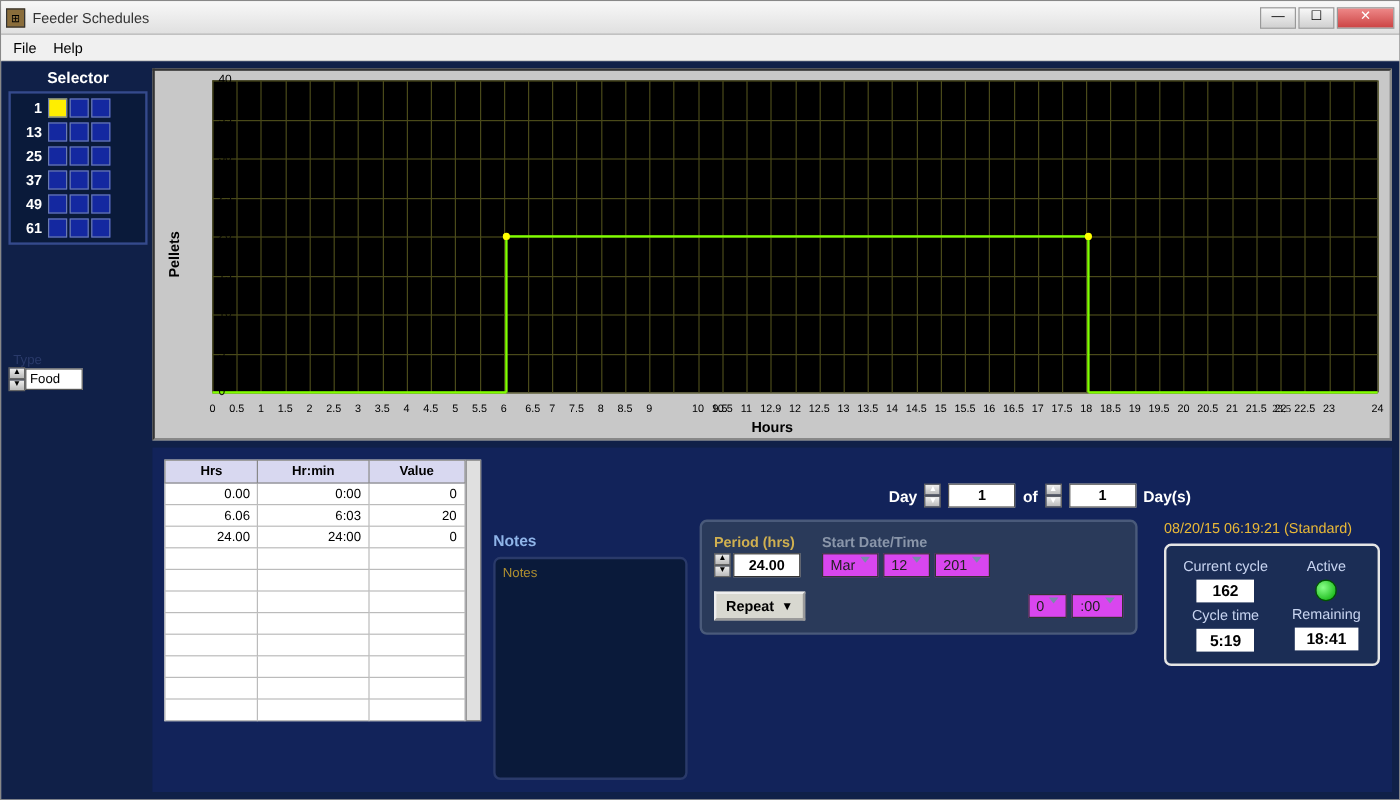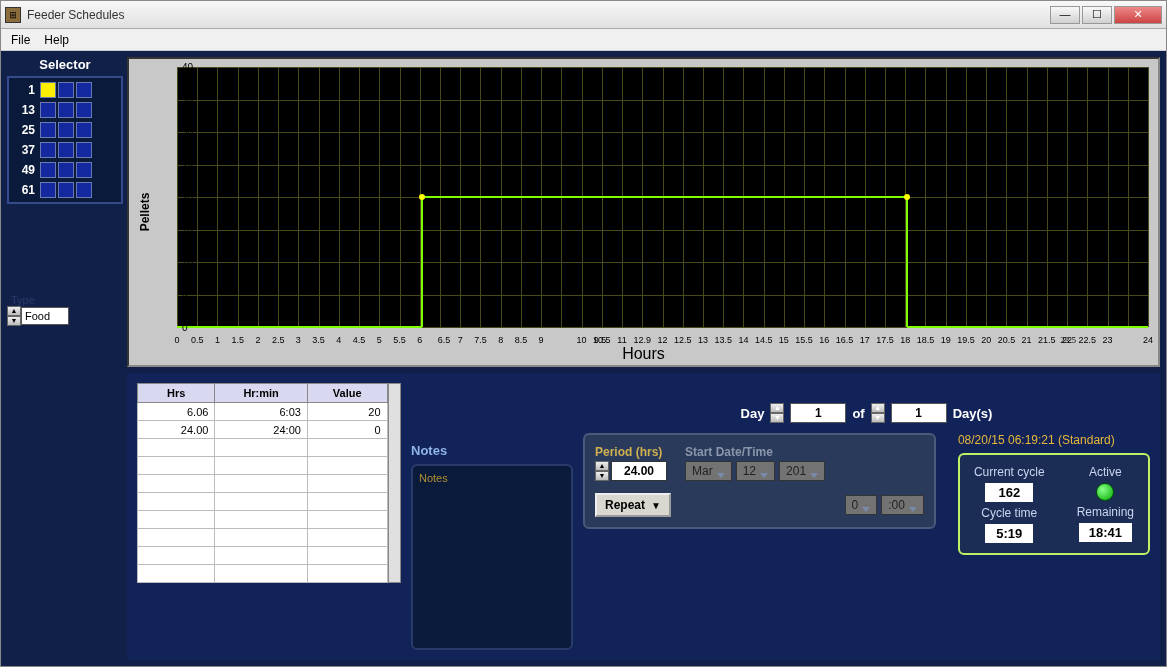--- a/index.html
+++ b/index.html
@@ -30,21 +30,21 @@
 .mainarea{flex:1;display:flex;flex-direction:column;gap:6px;}
 .chartpanel{height:310px;background:#c8c8c8;border:2px inset #888;position:relative;}
 .chart-inner{position:absolute;left:48px;top:8px;right:10px;bottom:38px;background:#000;}
 .grid-line-h,.grid-line-v{position:absolute;background:#4a4a1a;}
 .grid-line-h{left:0;right:0;height:1px;}
 .grid-line-v{top:0;bottom:0;width:1px;}
 .data-line{position:absolute;background:#80ff00;height:2px;}
 .data-seg-v{position:absolute;background:#80ff00;width:2px;}
 .data-pt{position:absolute;width:6px;height:6px;background:#ffff00;border-radius:50%;transform:translate(-50%,-50%);}
 .ylabel{position:absolute;left:16px;top:50%;transform:translate(-50%,-50%) rotate(-90deg);font-size:12px;font-weight:bold;}
-.xlabel{position:absolute;left:50%;bottom:2px;transform:translateX(-50%);font-size:16px;font-weight:normal;}
+.xlabel{position:absolute;left:50%;bottom:2px;transform:translateX(-50%);font-size:12px;font-weight:bold;}
 .ytick{position:absolute;left:26px;font-size:10px;width:18px;transform:translateY(-50%);margin-left:27px;}
 .xtick{position:absolute;bottom:20px;font-size:9px;transform:translateX(-50%);}
 .lowerarea{flex:1;background:#12235a;display:flex;padding:10px;gap:10px;}
 .tablewrap{width:264px;}
 .tbl{border-collapse:collapse;background:#fff;width:100%;font-size:11px;}
 .tbl th{background:#d8d8f0;border:1px solid #888;padding:3px 6px;font-weight:bold;}
 .tbl td{border:1px solid #bbb;padding:2px 6px;text-align:right;height:18px;}
 .tbl-scroll{width:14px;background:#e0e0e0;border:1px solid #888;}
 .tbl-container{display:flex;}
 .notespanel{width:162px;display:flex;flex-direction:column;}
@@ -54,26 +54,26 @@
 .dayrow{display:flex;align-items:center;gap:6px;color:#fff;font-size:13px;font-weight:bold;justify-content:center;margin-top:20px;}
 .dayinput{width:56px;height:20px;background:#fff;border:1px solid #555;text-align:center;font-size:12px;font-weight:bold;}
 .strow{display:flex;gap:14px;align-items:flex-start;}
 .stlabel{color:#8fb4e8;font-size:13px;font-weight:bold;}
 .stbtn{background:#6882b8;border:1px solid #3a5090;color:#001040;font-size:11px;padding:3px 10px;cursor:pointer;}
 .stbox{background:#2a3a5a;border:2px solid #4a5a7a;border-radius:6px;padding:10px;display:flex;flex-direction:column;gap:12px;}
 .period-row{display:flex;align-items:center;gap:18px;}
 .period-lbl{color:#d0b050;font-size:12px;font-weight:bold;}
 .start-lbl{color:#8a96aa;font-size:12px;font-weight:bold;}
 .period-input{width:56px;height:20px;background:#fff;border:1px solid #333;text-align:center;font-weight:bold;font-size:12px;}
-.datecell{background:#737373;border:1px solid #333;padding:2px 6px;color:#222;font-size:12px;display:inline-flex;align-items:flex-end;gap:4px;}
+.datecell{background:#d946ef;border:1px solid #333;padding:2px 6px;color:#222;font-size:12px;display:inline-flex;align-items:flex-start;gap:4px;}
 .dropdown-arrow{width:0;height:0;border-left:4px solid transparent;border-right:4px solid transparent;border-top:5px solid #7a8aaa;}
 .repeat-btn{background:#d8d8d0;border:2px outset #eee;padding:3px 8px;font-size:12px;font-weight:bold;cursor:pointer;display:inline-flex;align-items:center;gap:6px;}
 .statusbar{display:flex;flex-direction:column;gap:6px;margin-left:8px;}
 .statustime{color:#e8b838;font-size:12px;font-weight:normal;}
-.statusbox{background:#1b2d55;border:2px solid #bef264;border-radius:6px;padding:10px 14px;display:flex;gap:32px;}
+.statusbox{background:#1b2d55;border:2px solid #e5e5e5;border-radius:6px;padding:10px 14px;display:flex;gap:20px;}
 .statuscol{display:flex;flex-direction:column;align-items:center;gap:4px;}
 .sl{color:#c8d4f0;font-size:12px;}
 .sv{background:#fff;padding:2px 10px;font-weight:bold;font-size:13px;min-width:48px;text-align:center;}
 .led{width:18px;height:18px;border-radius:50%;background:radial-gradient(circle at 35% 35%,#8f8,#0a0);border:1px solid #050;}
 </style>
 </head>
 <body>
 
 <div class="window">
   <div class="titlebar">
@@ -283,20 +283,25 @@
           <table class="tbl">
             <thead>
                   <tr>
               <th>Hrs</th>
               <th>Hr:min</th>
               <th>Value</th>
             </tr>
                 </thead>
             <tbody id="tbody">
                   <tr>
+                    <td>0.00</td>
+                    <td>0:00</td>
+                    <td>0</td>
+                  </tr>
+                  <tr>
                     <td>6.06</td>
                     <td>6:03</td>
                     <td>20</td>
                   </tr>
                   <tr>
                     <td>24.00</td>
                     <td>24:00</td>
                     <td>0</td>
                   </tr>
                   <tr>

